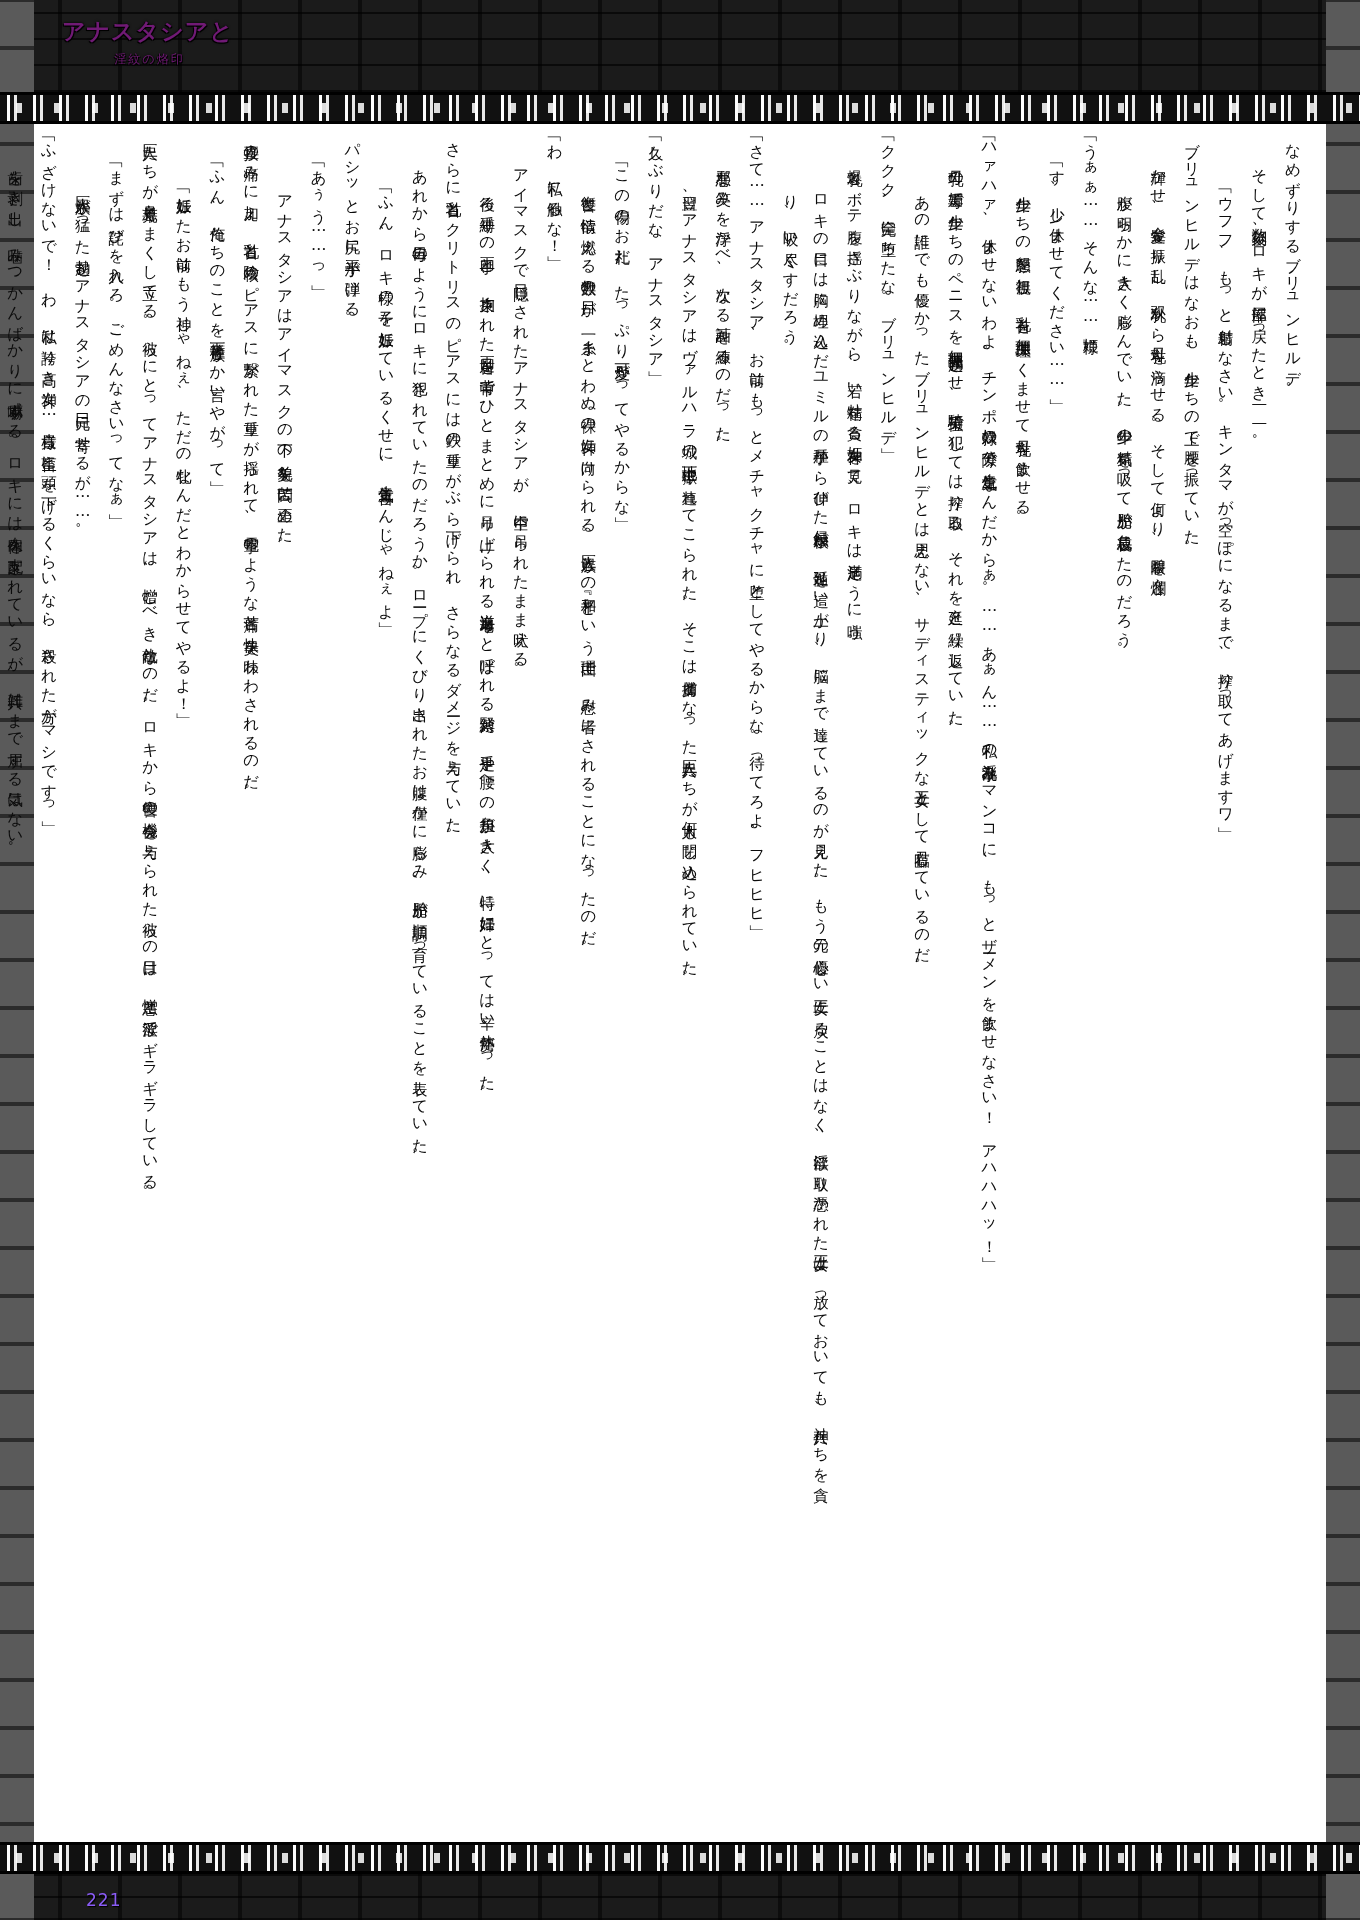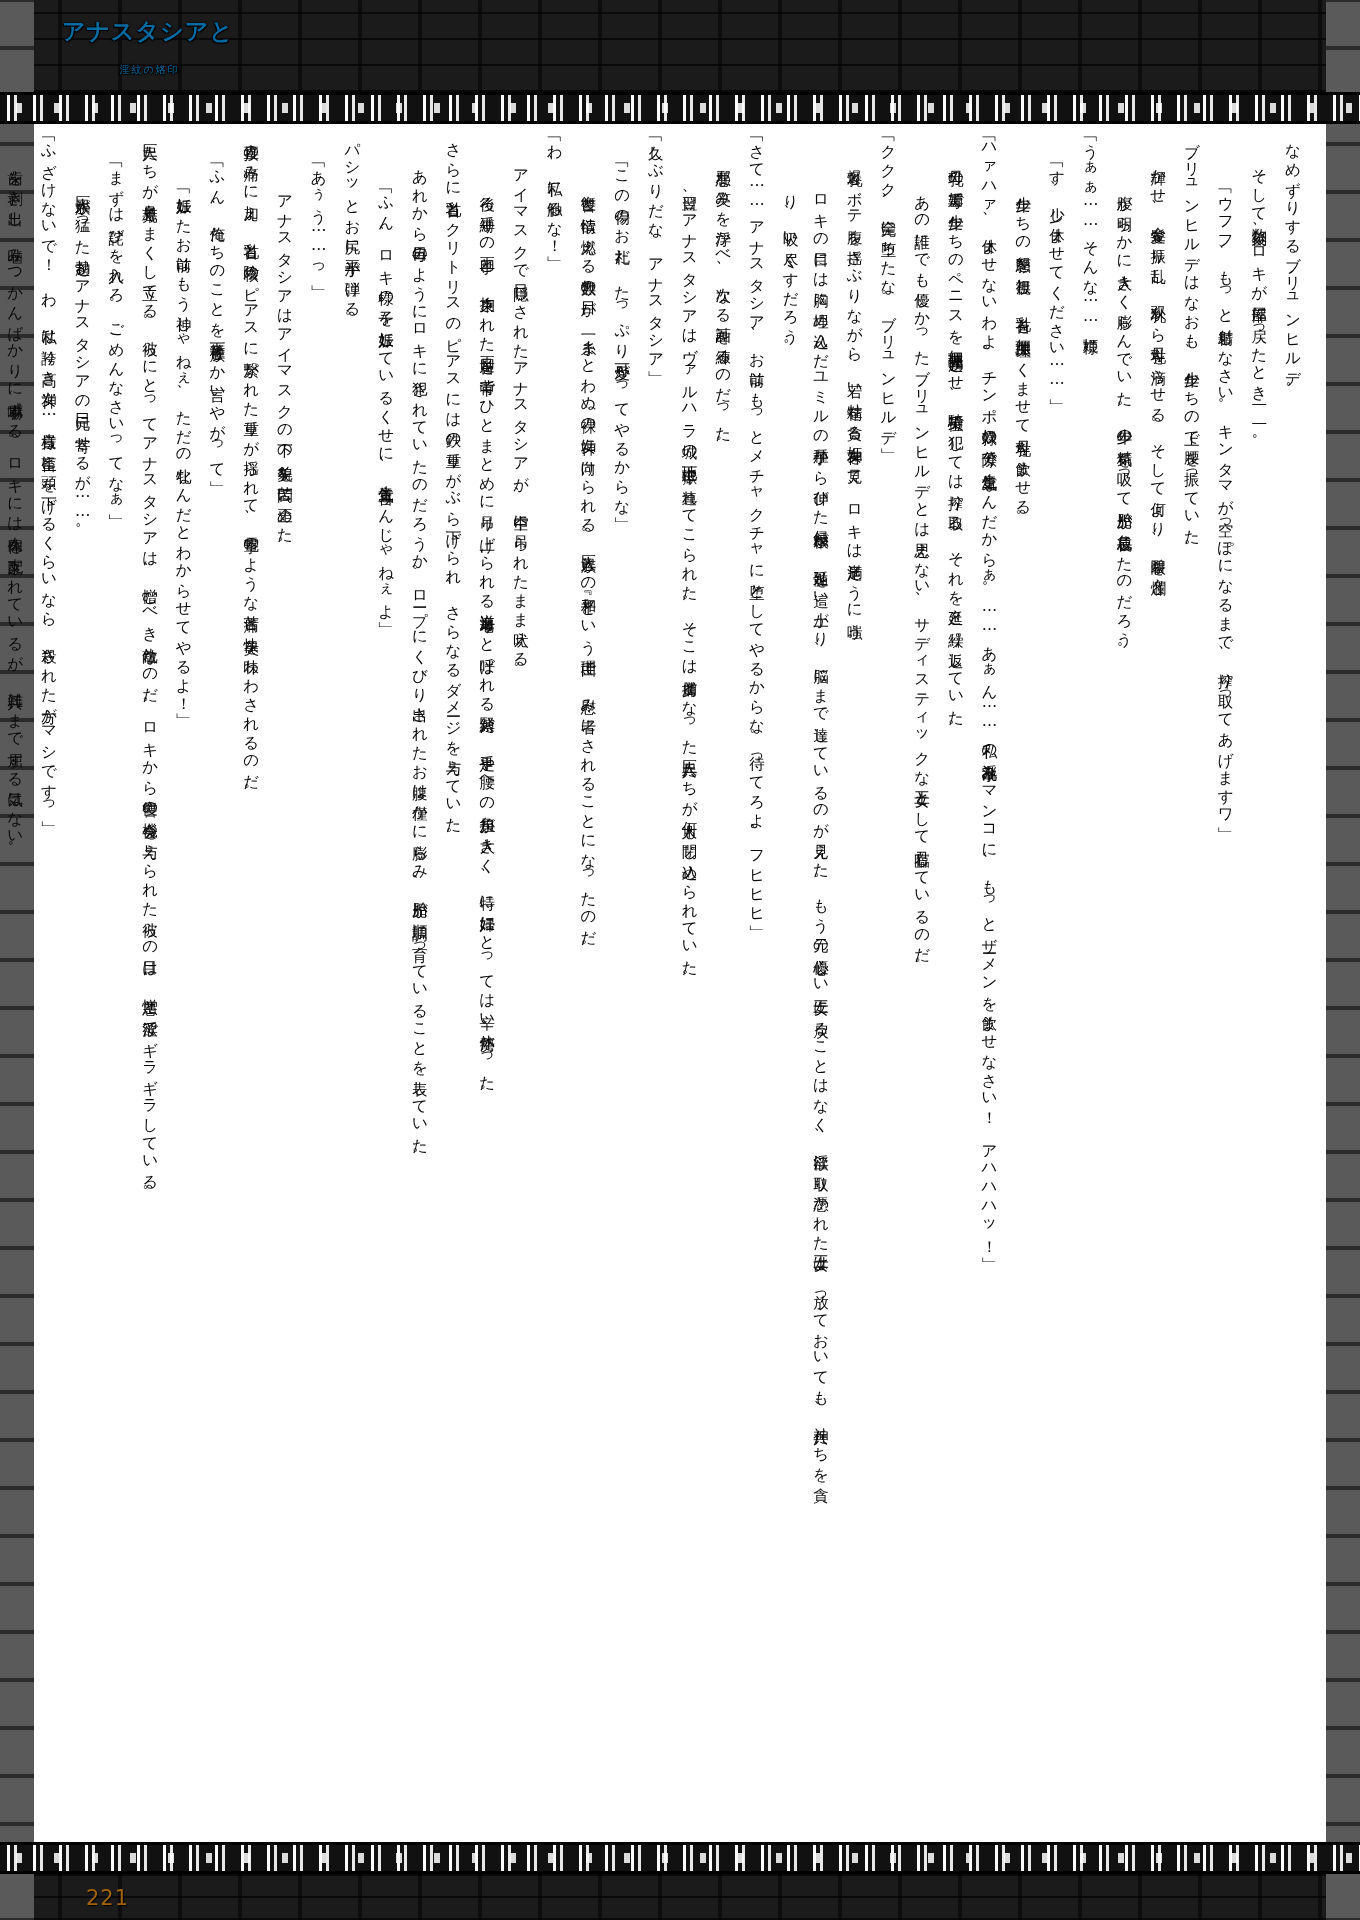--- a/index.html
+++ b/index.html
@@ -95,43 +95,43 @@
     opacity: .85;
   }
 
   
   .logo {
     position: absolute;
     top: 16px;
     left: 62px;
     width: 230px;
     height: 95px;
-    color: #0369a1;
+    color: #701a75;
     text-shadow: 0 0 3px #000, 1px 1px 0 #000, -1px 1px 0 #000;
     z-index: 5;
     font-family: Liberation Serif, serif;
   }
   .logo-line1 {
     font-size: 23px;
     letter-spacing: 1px;
     font-weight: bold;
     white-space: nowrap;
   }
   .logo-line2 {
     font-size: 30px;
     font-weight: bold;
     letter-spacing: 1px;
     margin-top: 2px;
     white-space: nowrap;
   }
   .logo-line2 .num { font-size: 38px; }
   .logo-line2 .mid { font-size: 17px; }
   .logo-sub {
-    font-size: 10px;
-    margin-top: 16px;
+    font-size: 12px;
+    margin-top: 4px;
     letter-spacing: 2px;
     text-align: center;
     width: 175px;
   }
 
   
   .content {
     position: absolute;
     top: 132px;
     left: 52px;
@@ -160,22 +160,22 @@
   
   .col[data-top="1"] { margin-top: 0px; }
   .col[data-top="2"] { margin-top: 26px; }
   .col[data-top="3"] { margin-top: 52px; }
 
   
   .page-number {
     position: absolute;
     bottom: 10px;
     left: 86px;
-    color: #a16207;
-    font-size: 21px;
+    color: #8b5cf6;
+    font-size: 17px;
     font-family: "DejaVu Sans", "Liberation Sans", sans-serif;
     letter-spacing: 1px;
     text-shadow: 1px 1px 1px #000;
     z-index: 6;
   }
 </style>
 </head>
 <body>
 
 <div class="page">

